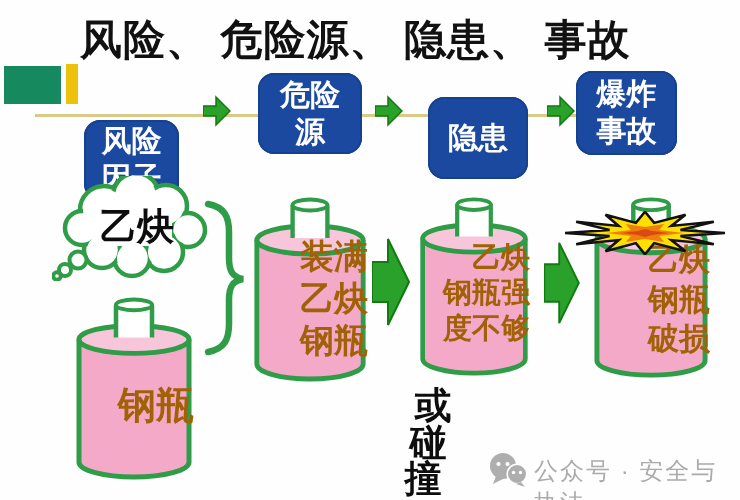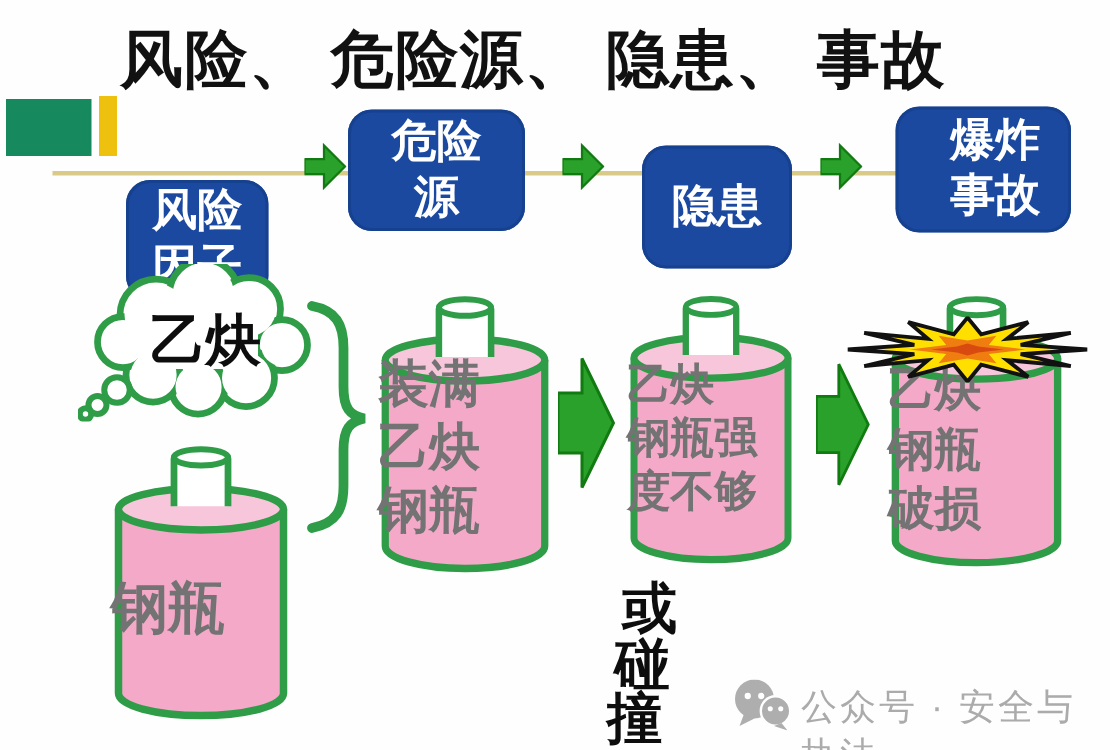--- a/index.html
+++ b/index.html
@@ -18,31 +18,31 @@
   .deco-yellow{position:absolute;left:66px;top:64px;width:12px;height:40px;background:#eec10e;}
   .deco-line{position:absolute;left:35px;top:114px;width:565px;height:3px;background:#d9ca87;z-index:1;}
   
   .flow-box{
     position:absolute;z-index:2;background:#1b49a0;border-radius:16px;
     display:flex;align-items:center;justify-content:center;text-align:center;
     color:#fff;font-weight:bold;font-size:30px;line-height:1.22;white-space:pre-line;
     box-shadow:0 0 0 2px #16418f inset;
   }
   .box1{left:84px;top:72px;width:95px;height:80px;margin-top:48px;}
-  .box2{left:232px;top:73px;width:118px;height:81px;}
+  .box2{left:258px;top:73px;width:104px;height:81px;}
   .box3{left:428px;top:73px;width:100px;height:82px;margin-top:24px;}
-  .box4{left:597px;top:71px;width:101px;height:84px;padding-left:16px;}
+  .box4{left:576px;top:71px;width:101px;height:84px;}
   .sm-arrow{position:absolute;z-index:2;width:28px;height:32px;}
   .a1{left:203px;top:95px;} .a2{left:375px;top:95px;} .a3{left:547px;top:95px;}
   
   .cylinder{position:absolute;z-index:2;}
   .cylinder svg{position:absolute;left:0;top:0;width:100%;height:100%;}
   .cyl-label{
-    position:absolute;left:0;width:100%;text-align:left;z-index:3;
-    font-weight:bold;color:#737373;white-space:pre-line;
+    position:absolute;left:0;width:100%;text-align:right;z-index:3;
+    font-weight:bold;color:#a16207;white-space:pre-line;
   }
   .cyl1{left:74px;top:294px;width:120px;height:188px;}
   .cyl1 .cyl-label{top:86px;font-size:38px;}
   .cyl2{left:252px;top:194px;width:116px;height:190px;}
   .cyl2 .cyl-label{top:42px;font-size:34px;line-height:1.24;}
   .cyl3{left:418px;top:194px;width:112px;height:184px;}
   .cyl3 .cyl-label{top:46px;font-size:29px;line-height:1.22;}
   .cyl4{left:592px;top:194px;width:118px;height:186px;}
   .cyl4 .cyl-label{top:46px;font-size:31px;line-height:1.28;}
   

